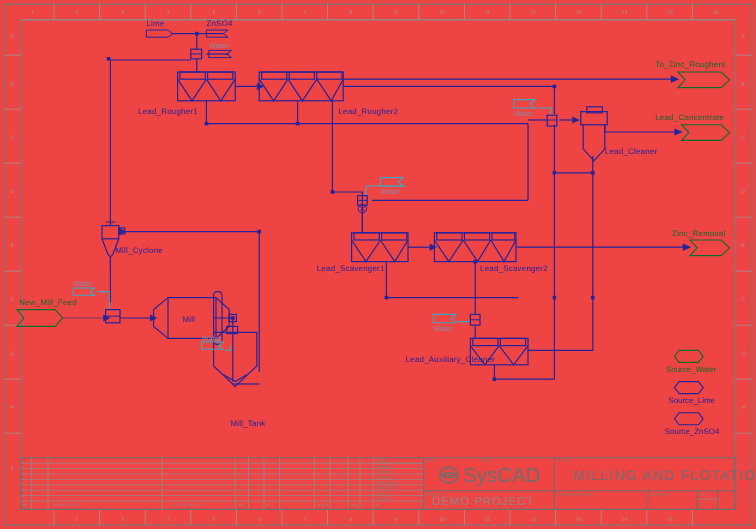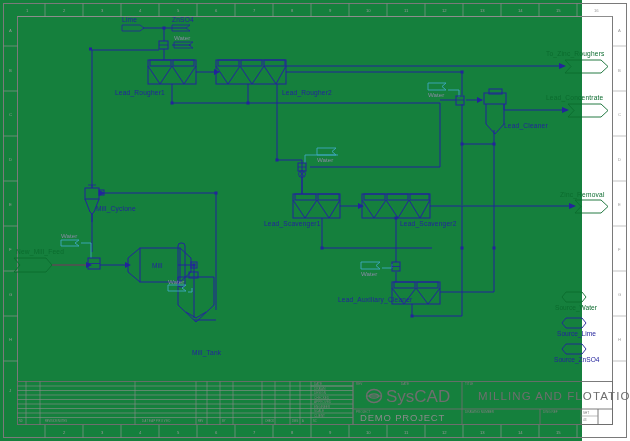--- a/index.html
+++ b/index.html
@@ -8,23 +8,23 @@
     background: #ffffff;
   }
   body {
     width: 630px;
     height: 441px;
     font-family: "Liberation Sans", sans-serif;
     overflow: hidden;
   }
   #sheet {
     position: relative;
-    width: 582px;
+    width: 630px;
     height: 441px;
-    background: #15803d;
+    background: #ef4444;
   }
   #flowsheet-svg {
     position: absolute;
     left: 0;
     top: 0;
     width: 630px;
     height: 441px;
   }
   .unit-label {
     font-family: "Liberation Sans", sans-serif;

